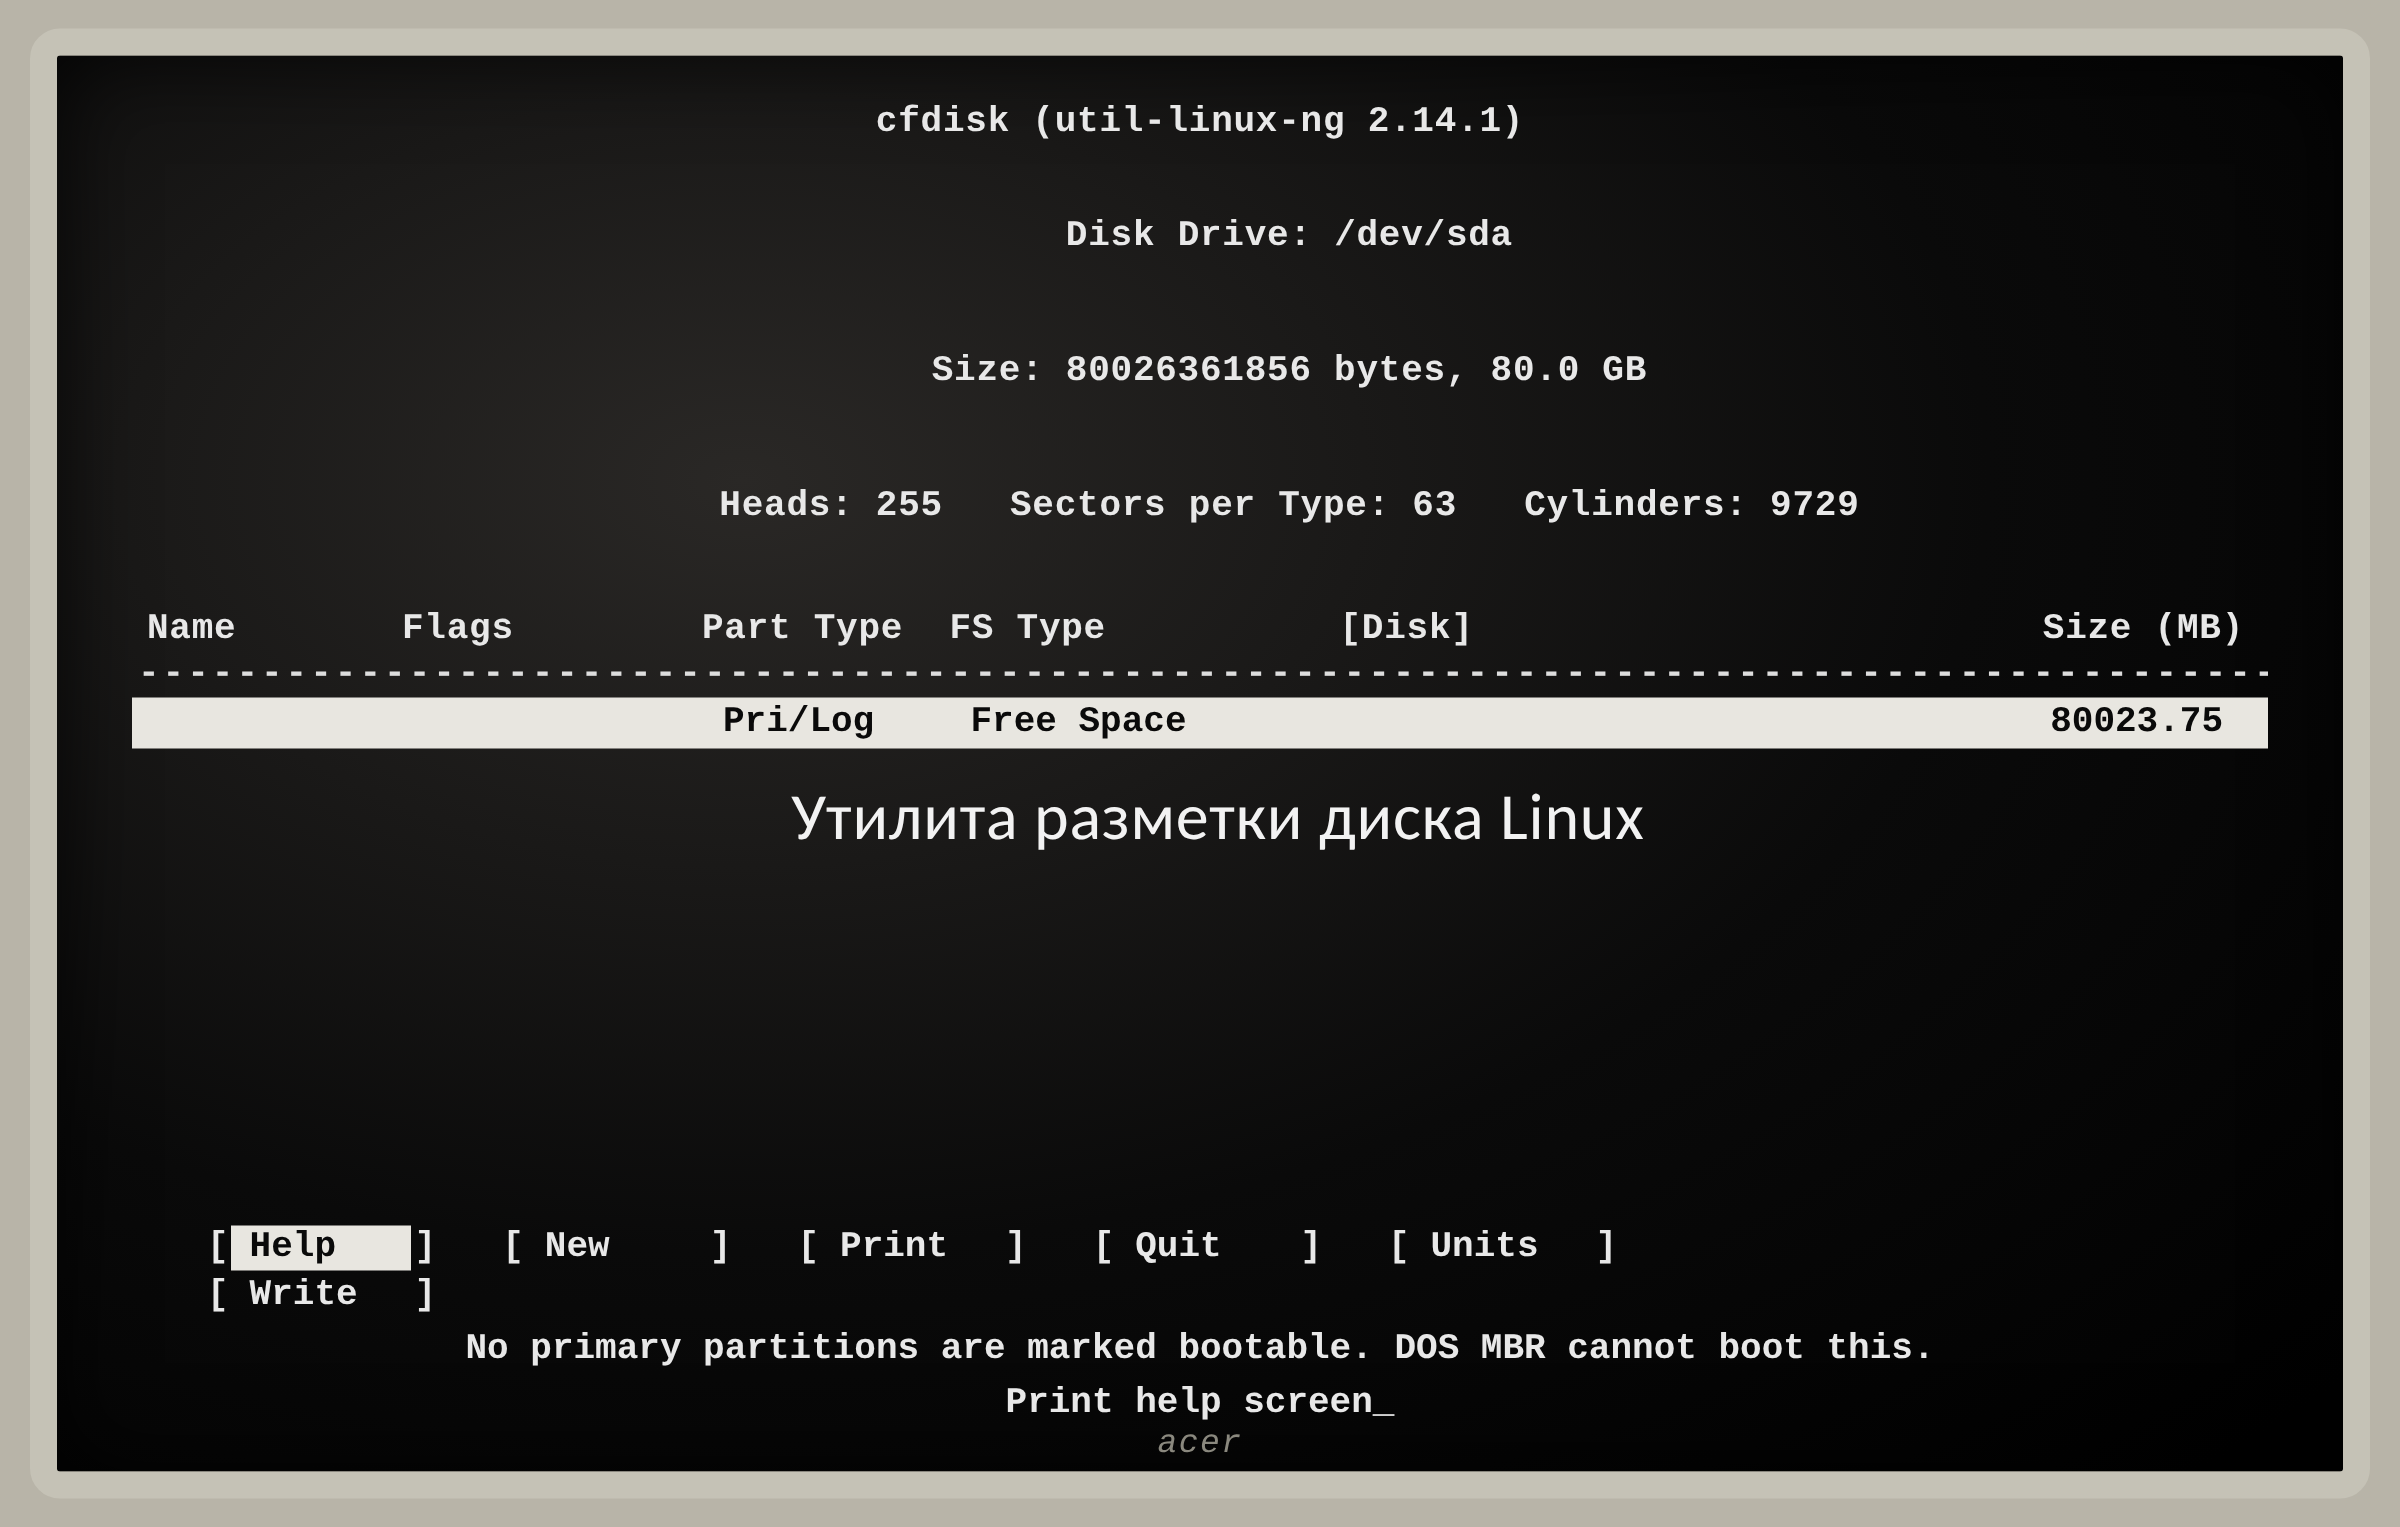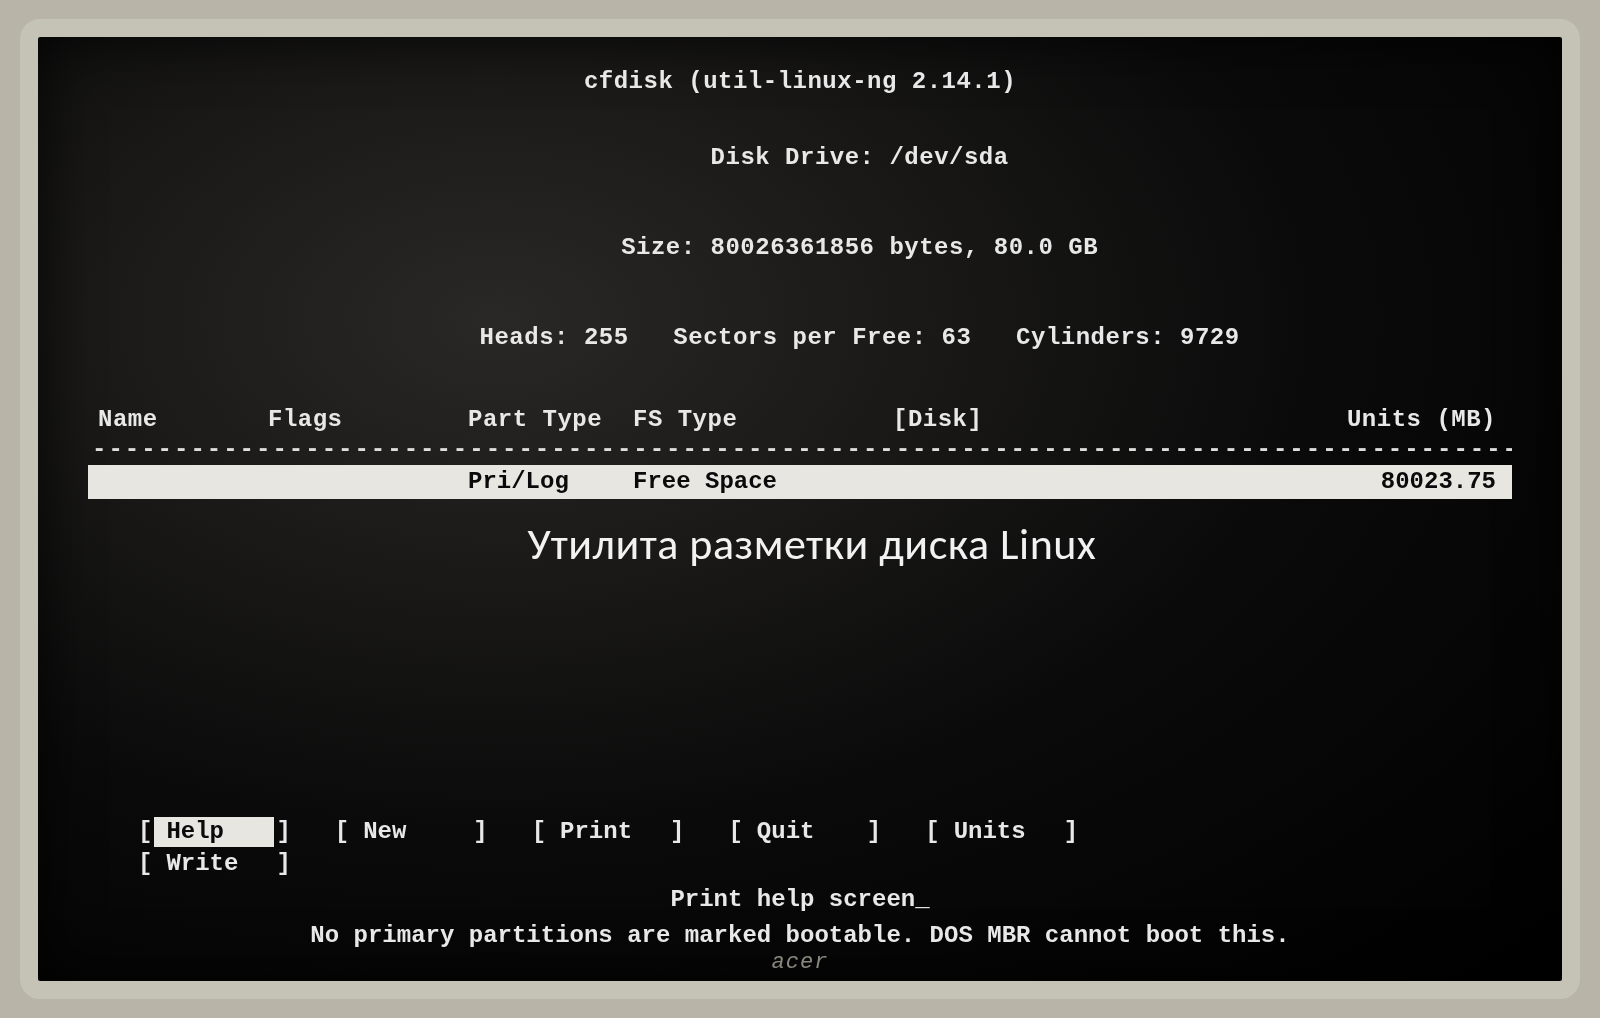--- a/index.html
+++ b/index.html
@@ -47,21 +47,21 @@
   .dash-line {
     letter-spacing: 2px;
     white-space: nowrap;
     overflow: hidden;
     font-weight: bold;
     color: #ddd;
     padding: 0 4px;
   }
   .row {
     display: flex;
-    padding: 2px 10px;
+    padding: 2px 24px;
     font-weight: bold;
   }
   .row.selected {
     background: #e8e6e0;
     color: #0a0a0a;
   }
   .overlay-caption {
     position: absolute;
     top: 480px;
     left: 0;
@@ -126,31 +126,31 @@
     <div class="header-block center">
       <div>cfdisk (util-linux-ng 2.14.1)</div>
       <div style="height:16px"></div>
       <div>
         <span>Disk Drive:</span> <span>/dev/sda</span>
       </div>
       <div>
         <span>Size:</span> <span>80026361856</span> <span>bytes,</span> <span>80.0 GB</span>
       </div>
       <div>
-        <span>Heads:</span> <span>255</span>   <span>Sectors per Free:</span> <span>63</span>   <span>Cylinders:</span> <span>9729</span>
+        <span>Heads:</span> <span>255</span>   <span>Sectors per Type:</span> <span>63</span>   <span>Cylinders:</span> <span>9729</span>
       </div>
     </div>
 
     <div class="cols-header">
       <div class="col-name">Name</div>
       <div class="col-flags">Flags</div>
       <div class="col-ptype">Part Type</div>
       <div class="col-fstype">FS Type</div>
       <div class="col-label">[Disk]</div>
-      <div class="col-size">Units (MB)</div>
+      <div class="col-size">Size (MB)</div>
     </div>
 
     <div class="dash-line">------------------------------------------------------------------------------------------------</div>
 
     <div id="rows-container">
         <div class="row selected">
           <div class="col-name"></div>
           <div class="col-flags"></div>
           <div class="col-ptype">Pri/Log</div>
           <div class="col-fstype">Free Space</div>
@@ -167,19 +167,19 @@
             <span class="menu-item selected"><span class="br">[</span><span class="lbl">Help</span><span class="br">]</span></span>
             <span class="menu-item"><span class="br">[</span><span class="lbl">New</span><span class="br">]</span></span>
             <span class="menu-item"><span class="br">[</span><span class="lbl">Print</span><span class="br">]</span></span>
             <span class="menu-item"><span class="br">[</span><span class="lbl">Quit</span><span class="br">]</span></span>
             <span class="menu-item"><span class="br">[</span><span class="lbl">Units</span><span class="br">]</span></span>
           </div>
         <div class="menu-row" id="menu-row-2">
             <span class="menu-item"><span class="br">[</span><span class="lbl">Write</span><span class="br">]</span></span>
           </div>
       </div>
+      <div class="status-line">No primary partitions are marked bootable. DOS MBR cannot boot this.</div>
       <div class="status-line cursor">Print help screen</div>
-      <div class="status-line">No primary partitions are marked bootable. DOS MBR cannot boot this.</div>
     </div>
 
   </div>
   <div class="brand">acer</div>
 </div>
 
 </body></html>

